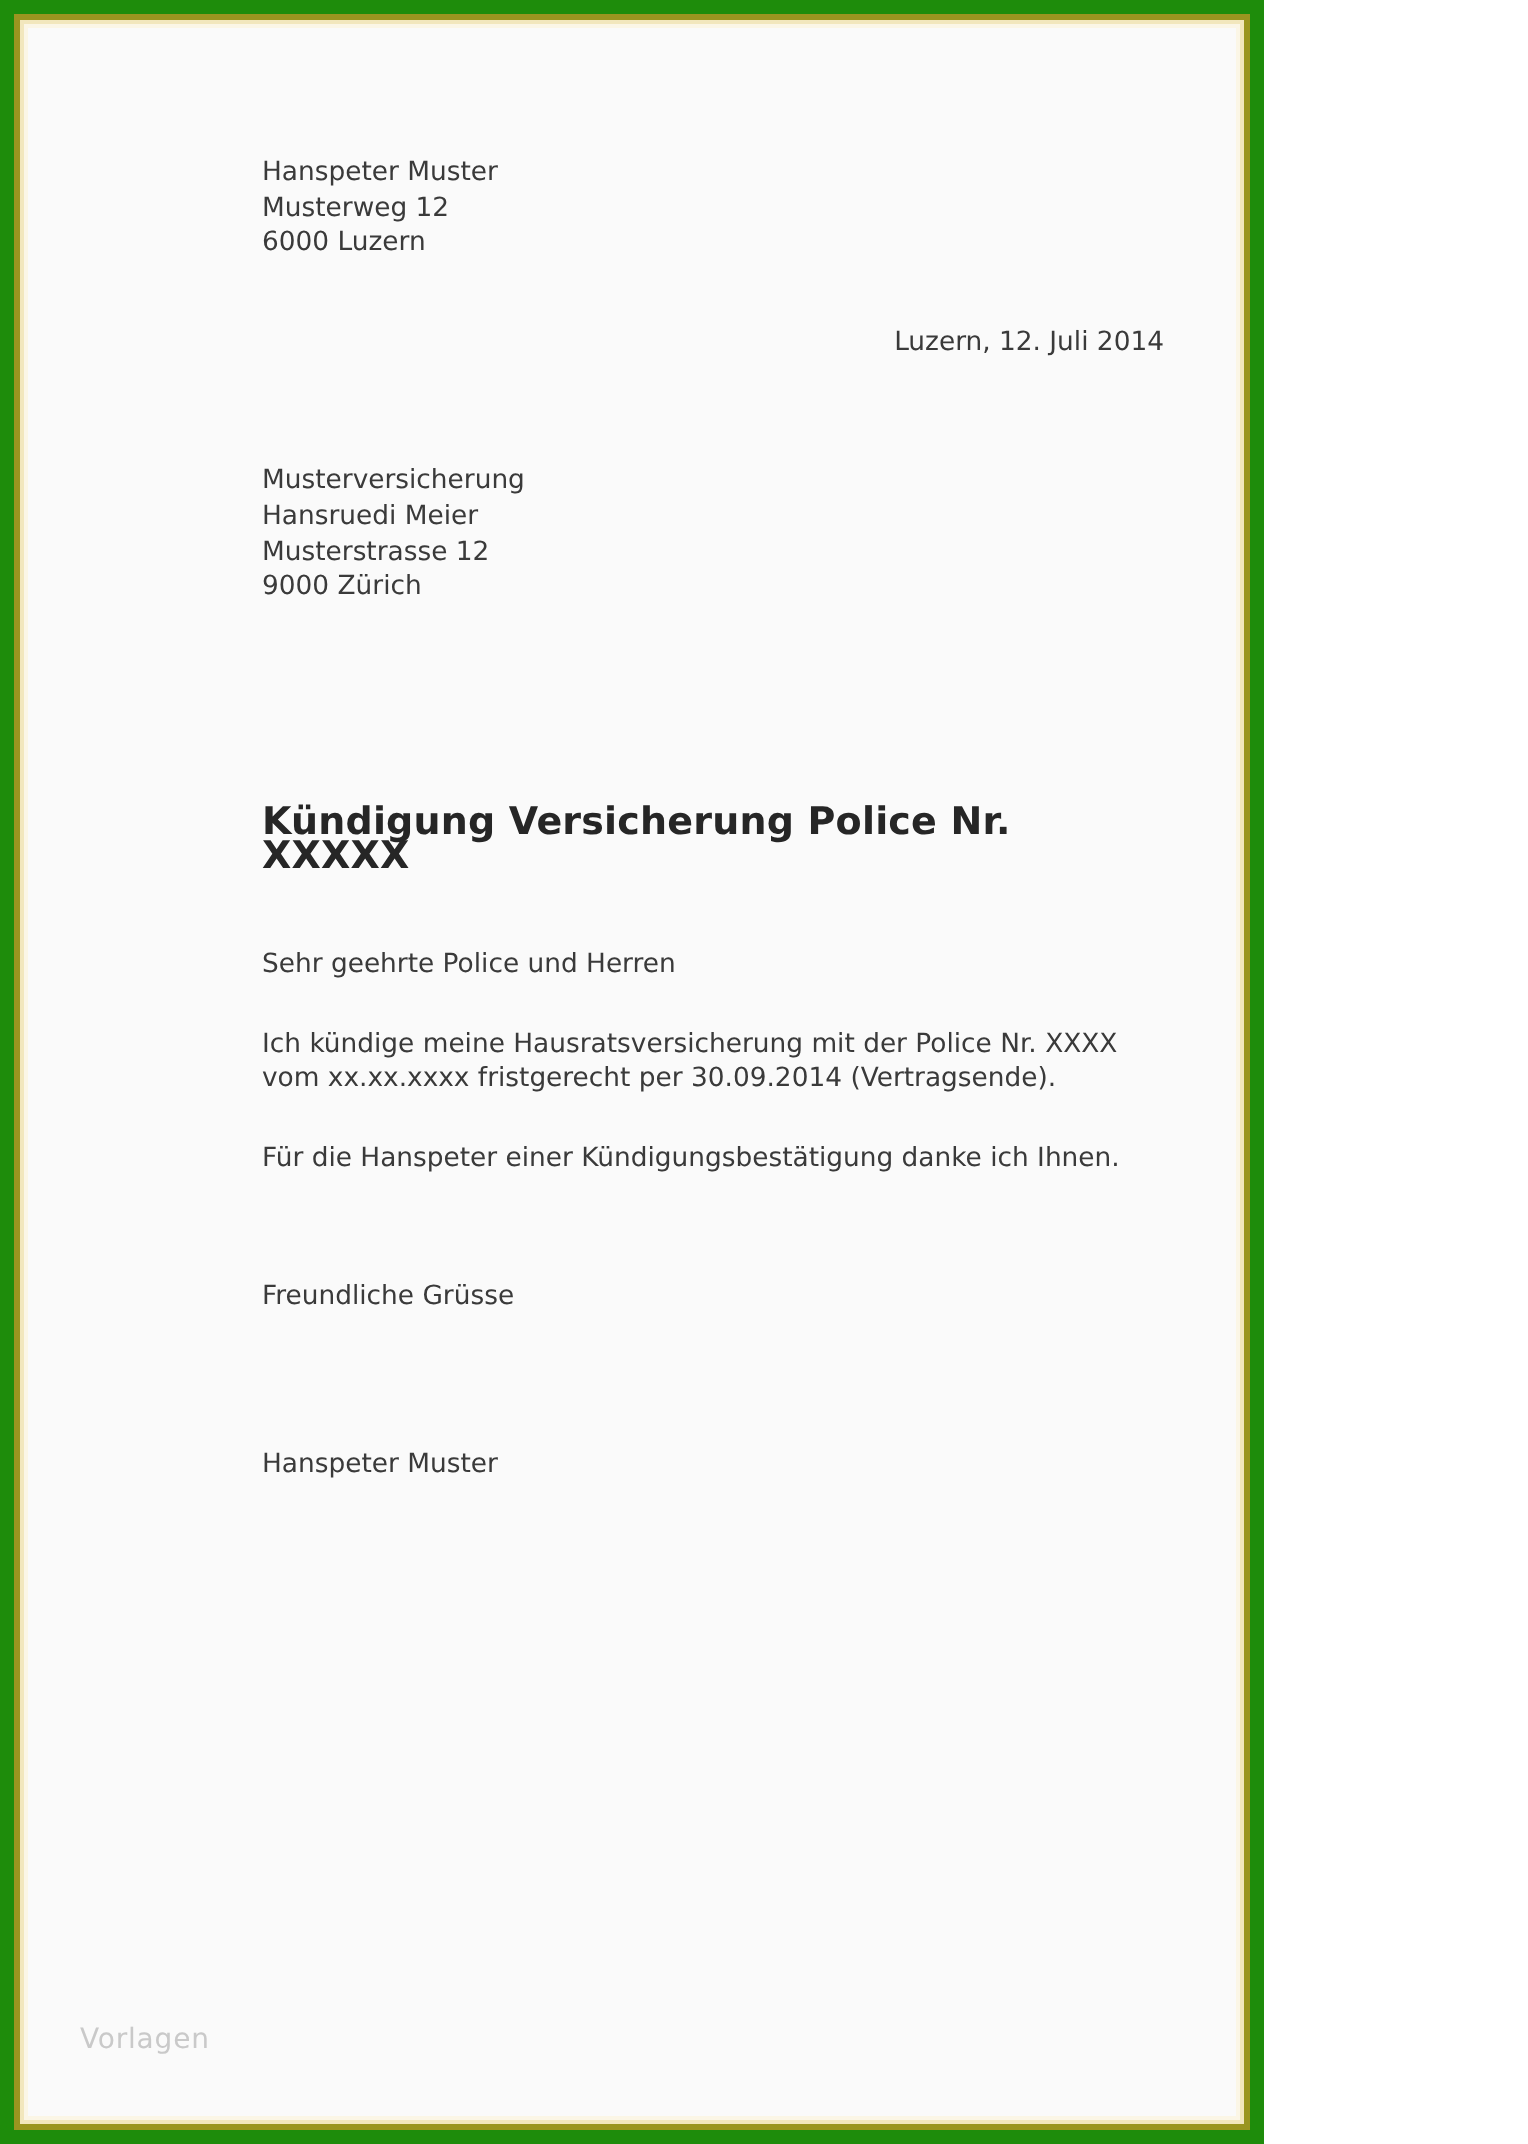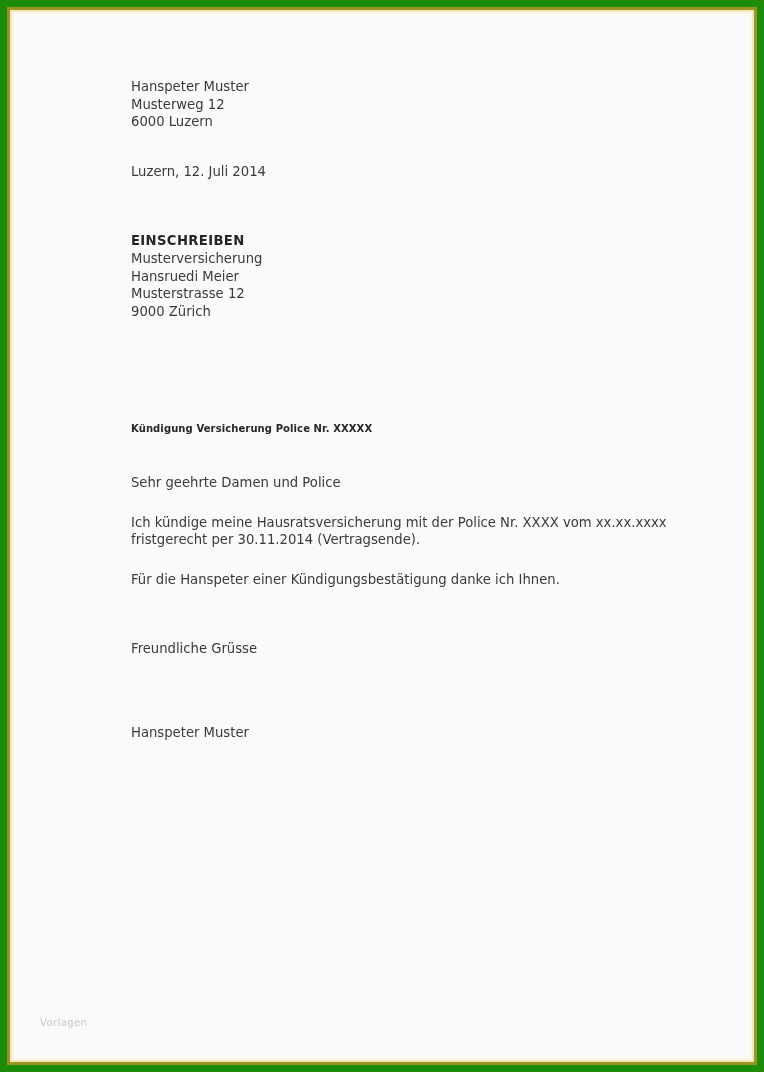--- a/index.html
+++ b/index.html
@@ -3,21 +3,21 @@
 <meta charset="utf-8">
 <style>
   html, body {
     margin: 0;
     padding: 0;
     background: #ffffff;
   }
 
   #page {
     position: relative;
-    width: 764px;
+    width: 632px;
     height: 1072px;
     box-sizing: border-box;
     overflow: hidden;
     background: #1e8c0b;
     font-family: "DejaVu Sans", sans-serif;
   }
 
   
   .border-olive {
     position: absolute;
@@ -67,37 +67,38 @@
   .block {
     white-space: pre-line;
   }
 
   .sender-block {
     margin: 0;
   }
 
   .date-line {
     margin-top: 32px;
+    text-align: right;
   }
 
   .recipient-block {
     margin-top: 52px;
   }
 
   .recipient-registered {
     font-weight: bold;
     color: #262626;
     letter-spacing: 0.35px;
   }
 
   .subject {
     margin-top: 100px;
     font-weight: bold;
     color: #262626;
-    font-size: 10px;
+    font-size: 19px;
     letter-spacing: 0.1px;
   }
 
   .salutation {
     margin-top: 36px;
   }
 
   .para {
     margin-top: 22px;
     max-width: 578px;
@@ -108,21 +109,21 @@
   }
 
   .signature {
     margin-top: 66px;
   }
 
   .footer-note {
     position: absolute;
     left: 26px;
     bottom: 30px;
-    font-size: 10px;
+    font-size: 14px;
     color: #c9c9c9;
     letter-spacing: 0.4px;
   }
 </style>
 </head>
 <body>
 
 <div id="page">
 
   <div class="border-olive"></div>
@@ -133,32 +134,31 @@
 
     <div class="letter">
 
       <div class="block sender-block">Hanspeter Muster
 Musterweg 12
 6000 Luzern</div>
 
       <div class="date-line">Luzern, 12. Juli 2014</div>
 
       <div class="recipient-block">
-        <div class="recipient-registered">EINSCHREIBEN</div>
         <div class="block">Musterversicherung
 Hansruedi Meier
 Musterstrasse 12
 9000 Zürich</div>
       </div>
 
       <div class="subject">Kündigung Versicherung Police Nr. XXXXX</div>
 
-      <div class="salutation">Sehr geehrte Damen und Police</div>
+      <div class="salutation">Sehr geehrte Police und Herren</div>
 
-      <div class="para">Ich kündige meine Hausratsversicherung mit der Police Nr. XXXX vom xx.xx.xxxx fristgerecht per 30.11.2014 (Vertragsende).</div>
+      <div class="para">Ich kündige meine Hausratsversicherung mit der Police Nr. XXXX vom xx.xx.xxxx fristgerecht per 30.09.2014 (Vertragsende).</div>
 
       <div class="para">Für die Hanspeter einer Kündigungsbestätigung danke ich Ihnen.</div>
 
       <div class="closing">Freundliche Grüsse</div>
 
       <div class="signature">Hanspeter Muster</div>
 
     </div>
 
     <div class="footer-note">Vorlagen</div>

